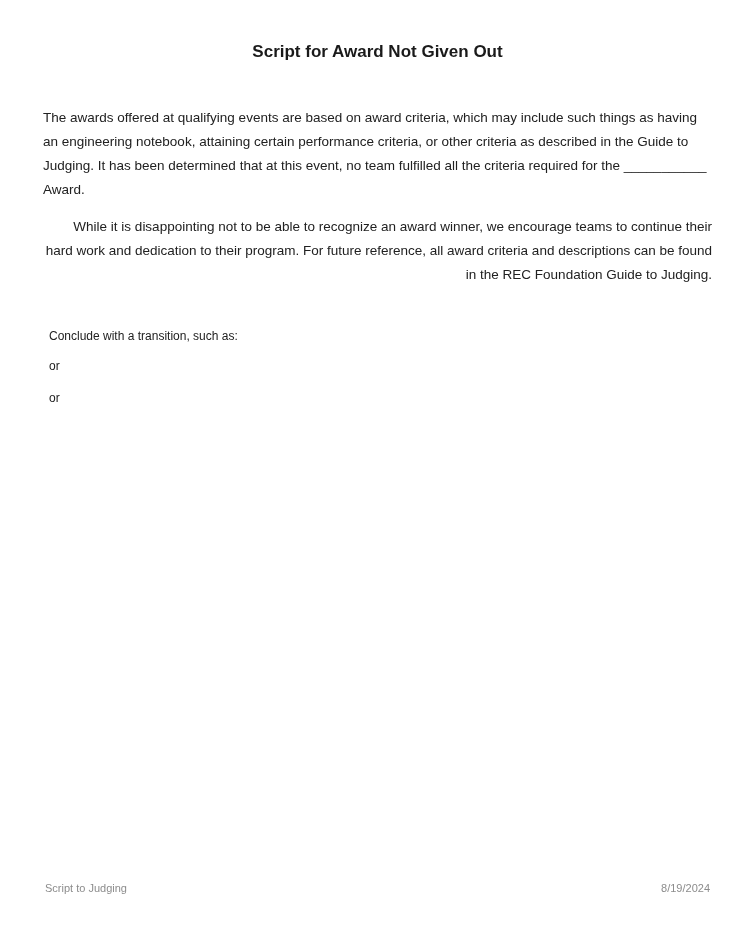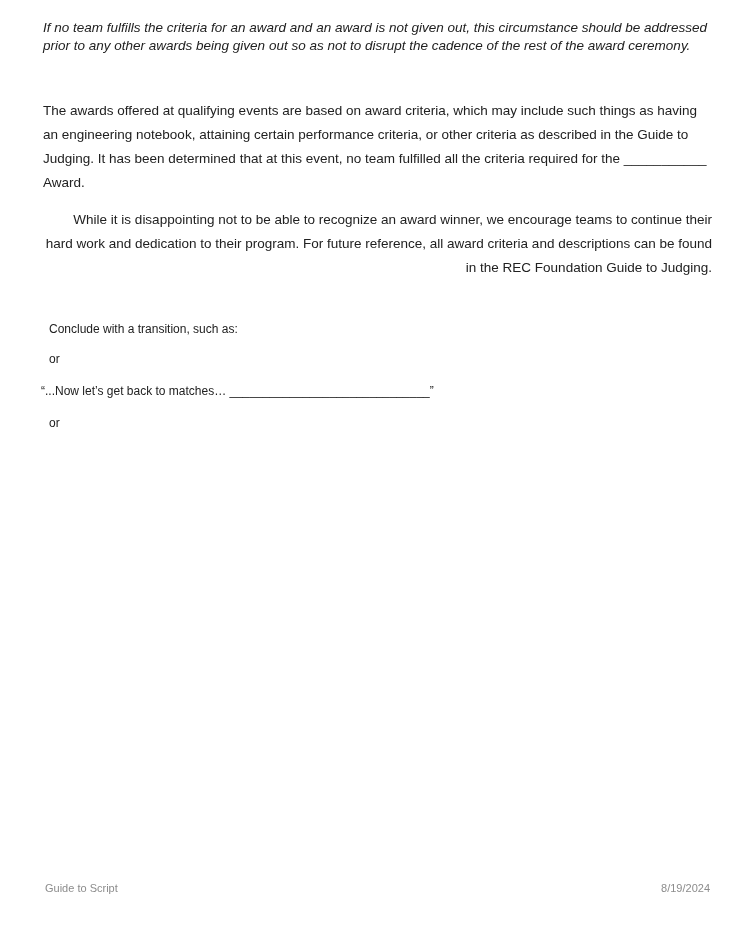--- a/index.html
+++ b/index.html
@@ -66,38 +66,37 @@
     color: #8c8c8c;
     font-style: normal;
   }
 </style>
 </head>
 <body>
 
 <div class="page">
   <div class="content">
 
+    <h1 class="doc-title">Script for Award Not Given Out</h1>
 
-    <p class="intro">If no team fulfills the criteria for an award and an award is not given out, this circumstance should be addressed prior to any other awards being given out so as not to disrupt the cadence of the rest of the award ceremony.</p>
 
     <p class="body-para p1">The awards offered at qualifying events are based on award criteria, which may include such things as having an engineering notebook, attaining certain performance criteria, or other criteria as described in the Guide to Judging. It has been determined that at this event, no team fulfilled all the criteria required for the ___________ Award.</p>
 
     <p class="body-para p2">While it is disappointing not to be able to recognize an award winner, we encourage teams to continue their hard work and dedication to their program. For future reference, all award criteria and descriptions can be found in the REC Foundation Guide to Judging.</p>
 
     <div class="transitions">
       <p class="t-label">Conclude with a transition, such as:</p>
 
 
       <p class="t-or">or</p>
 
-      <p class="t-line">“...Now let’s get back to matches… ______________________________”</p>
 
       <p class="t-or">or</p>
 
     </div>
 
   </div>
 
   <div class="footer">
-    <span>Guide to Script</span>
+    <span>Script to Judging</span>
     <span>8/19/2024</span>
   </div>
 </div>
 
 </body></html>

